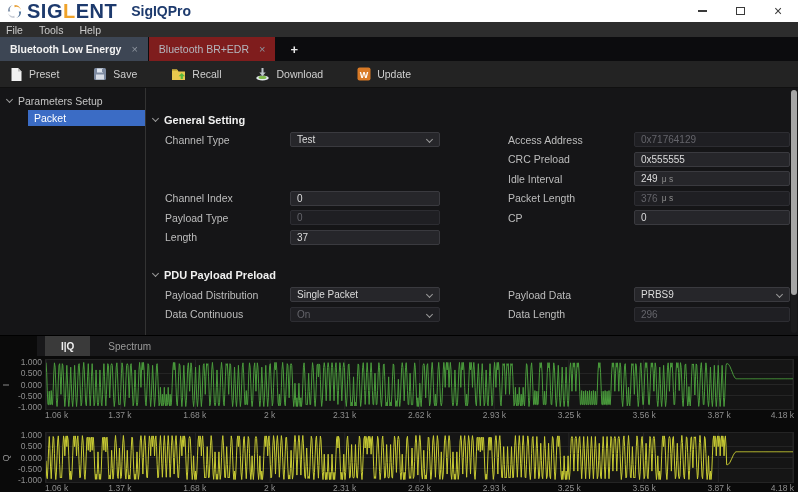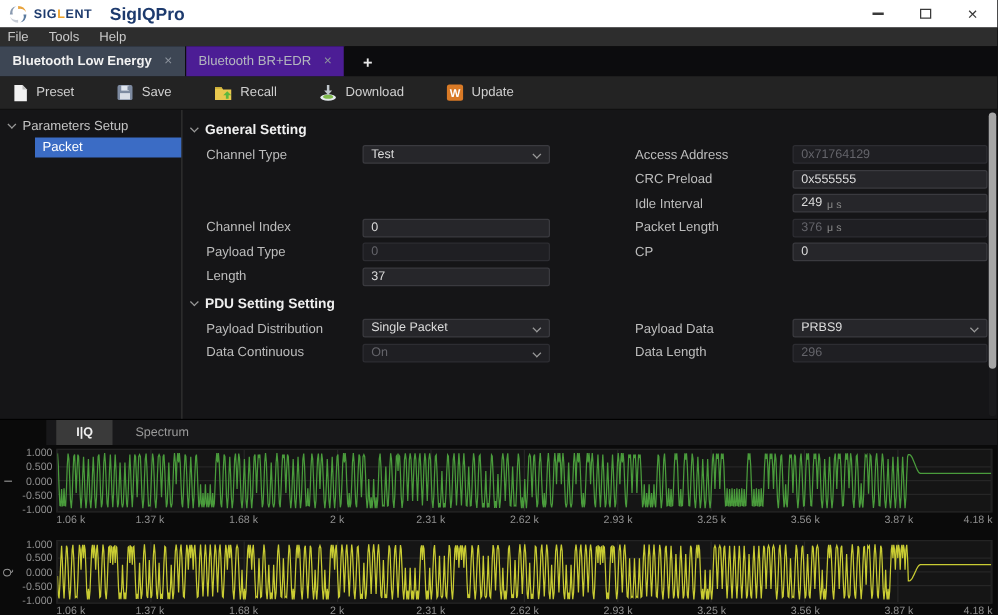--- a/index.html
+++ b/index.html
@@ -2,53 +2,53 @@
 <html><head>
 <meta charset="utf-8">
 <style>
   * { margin:0; padding:0; box-sizing:border-box; }
   html,body { width:798px; height:492px; overflow:hidden; background:#0e0e10;
     font-family:"Liberation Sans", sans-serif; }
 
   
   .titlebar { height:22px; background:#ffffff; display:flex; align-items:center; padding:0 6px; }
   .logo { display:flex; align-items:center; gap:4px; }
-  .brand { font-size:10px; font-weight:bold; color:#1d3a6d; letter-spacing:.5px; }
+  .brand { font-size:20px; font-weight:bold; color:#1d3a6d; letter-spacing:.5px; }
   .brand .accent { color:#f0a32a; }
   .appname { font-size:14px; font-weight:bold; color:#1d3a6d; margin-left:14px; }
   .winbtns { margin-left:auto; display:flex; align-items:center; gap:26px; padding-right:8px; }
   .winbtn { width:12px; height:12px; display:flex; align-items:center; justify-content:center; cursor:default; }
   .min-glyph { width:9px; height:2px; background:#3a3a3a; }
   .max-glyph { width:9px; height:8px; border:1.5px solid #3a3a3a; }
   .close-glyph { font-size:14px; color:#3a3a3a; line-height:10px; }
 
   
   .menubar { height:15px; background:#2d2d2d; display:flex; align-items:center; padding:0 6px; gap:16px; }
   .menu-item { color:#c9c9c9; font-size:10.5px; }
 
   
   .tabbar { height:24px; background:#0c0c0e; display:flex; align-items:stretch; }
-  .tab { display:flex; align-items:center; gap:10px; padding:0 10px; font-size:10.5px; color:#b4b8bf; background:#4c1d95; border-right:1px solid #0c0c0e; }
+  .tab { display:flex; align-items:center; gap:10px; padding:0 10px; font-size:10.5px; color:#b4b8bf; background:#7f1d1d; border-right:1px solid #0c0c0e; }
   .tab.active { background:#3d4654; color:#f2f2f2; font-weight:bold; }
   .tab-close { color:#8d949e; font-size:11px; font-weight:normal; }
   .tab-add { display:flex; align-items:center; padding:0 14px; color:#e8e8e8; font-size:13px; font-weight:bold; }
 
   
   .toolbar { height:27px; background:#232323; border-bottom:1px solid #101010; display:flex; align-items:center; padding:0 10px; gap:34px; }
   .toolbtn { display:flex; align-items:center; gap:6px; color:#cfcfcf; font-size:10.5px; }
   .toolbtn svg { display:block; }
 
   
   .main { height:247px; display:flex; background:#151517; position:relative; }
   .sidebar { width:149px; border-right:1px solid #333; padding-top:4px; }
   .tree-root { display:flex; align-items:center; gap:6px; color:#c4c4c4; font-size:10.5px; padding:3px 0 3px 7px; }
   .tree-item { margin-left:28px; background:#3b6cc5; color:#fff; font-size:10.5px; padding:2px 6px; }
 
   .formpanel { flex:1; padding:4px 8px 0 7px; position:relative; }
-  .sec-header { height:21px; display:flex; align-items:center; gap:6px; color:#f0f0f0; font-size:11px; font-weight:bold; margin-top:1px; }
+  .sec-header { height:21px; display:flex; align-items:center; gap:6px; color:#f0f0f0; font-size:11px; font-weight:bold; margin-top:17px; }
   .frow { display:grid; grid-template-columns:125px 150px 68px 126px 156px; align-items:center; height:19.5px; padding-left:12px; }
   .f-label { color:#bdbdbd; font-size:10.5px; }
   .field { position:relative; height:15px; background:#26262a; border:1px solid #3a3a3f; border-radius:2px;
            display:flex; align-items:center; padding:0 6px; gap:4px; }
   .field .field-value { color:#dcdcdc; font-size:10px; line-height:13px; }
   .field .field-suffix { color:#8a8a8a; font-size:8.5px; }
   .field.disabled { background:#1f1f23; border-color:#2d2d32; }
   .field.disabled .field-value { color:#64646a; }
   .chev { width:5px; height:5px; border-left:1.5px solid #9a9a9a; border-bottom:1.5px solid #9a9a9a;
           transform:rotate(-45deg); display:inline-block; }
@@ -260,21 +260,21 @@
           <div class="field">
             <span class="field-value">37</span>
           </div>
         </div>
         <div></div>
         <div class="f-label"></div>
         <div></div>
       </div>
       <div class="sec-header">
         <span class="chev sec-chev"></span>
-        <span>PDU Setting Setting</span>
+        <span>PDU Payload Preload</span>
       </div>
       <div class="frow">
         <div class="f-label">Payload Distribution</div>
         <div>
           <div class="field">
             <span class="field-value">Single Packet</span>
             <span class="chev"></span>
           </div>
         </div>
         <div></div>

